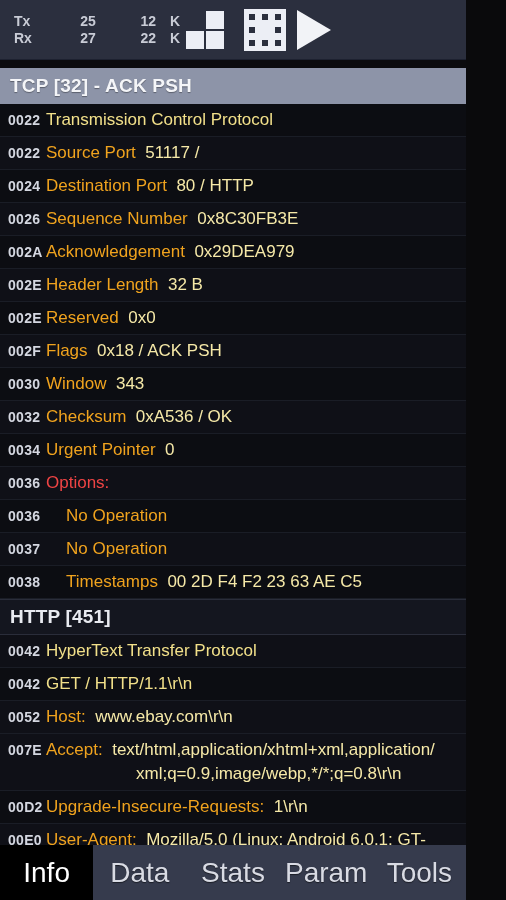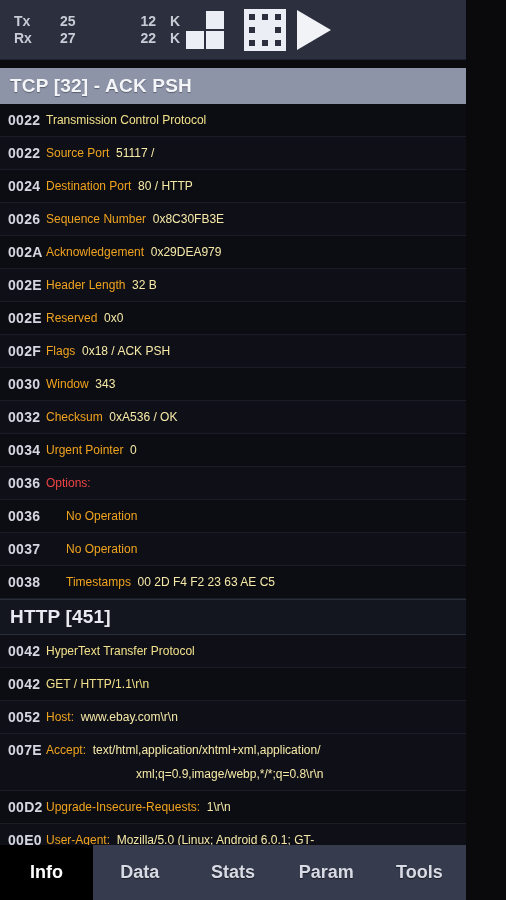--- a/index.html
+++ b/index.html
@@ -22,21 +22,21 @@
   .counters {
     display: flex; flex-direction: column;
     justify-content: center;
     padding-left: 14px;
     color: #c9ccd6;
     font-size: 14px; line-height: 17px;
     font-family: "Liberation Sans", sans-serif;
   }
   .counter-row { display: flex; align-items: baseline; white-space: nowrap; }
   .c-label { width: 46px; display: inline-block; font-weight: 600; }
-  .c-pkts  { width: 56px; display: inline-block; text-align: left; font-weight: 600;}
+  .c-pkts  { width: 56px; display: inline-block; text-align: center; font-weight: 600;}
   .c-bytes { width: 40px; display: inline-block; text-align: right; font-weight: 600;}
   .c-unit  { width: 24px; display: inline-block; text-align: right; font-weight: 600;}
 
   .tb-icon-blocks {
     width: 50px; height: 44px; margin-left: 6px;
     position: relative; cursor: pointer;
   }
   .blk { position: absolute; background: #eceef5; }
   .blk.tr { width: 18px; height: 18px; left: 20px; top: 3px; }
   .blk.bl { width: 18px; height: 18px; left: 0px;  top: 23px; }
@@ -94,41 +94,41 @@
     padding: 4px 4px 4px 0;
     background: #0c0d12;
   }
   .row.alt { background: #0f1017; }
   .offset {
     flex: 0 0 46px; text-align: left; padding-left: 8px;
     color: #d4d7e0; font-size: 14px; line-height: 24px;
     font-family: "Liberation Sans", sans-serif; font-weight: 600;
     letter-spacing: 0.3px;
   }
-  .rowbody { flex: 1 1 auto; min-width: 0; line-height: 24px; font-size: 12px; }
+  .rowbody { flex: 1 1 auto; min-width: 0; line-height: 24px; font-size: 17px; }
   .rowbody.indent { padding-left: 20px; }
   .k { color: #f0a31e; }
   .k.pale { color: #f2e08a; }
   .k.white { color: #ef4444; }
   .v { color: #f6e9a8; }
   .row .hang {
     display: block; padding-left: 90px;
     color: #f6e9a8;
   }
 
   
   .tabs {
     height: 55px; flex: 0 0 55px;
     display: flex; background: #363b4d;
     position: absolute; bottom: 0; left: 0; right: 0;
     z-index: 5;
   }
   .tab {
     flex: 1 1 0; display: flex; align-items: center; justify-content: center;
-    color: #d9dbe4; font-size: 18px; font-weight: bold;
+    color: #d9dbe4; font-size: 28px; font-weight: normal;
     cursor: pointer; text-shadow: 0 1px 1px rgba(0,0,0,.5);
   }
   .tab.active { background: #000000; color: #ffffff; }
 </style>
 </head>
 <body>
 
 <div id="app">
 
   <div class="toolbar">

